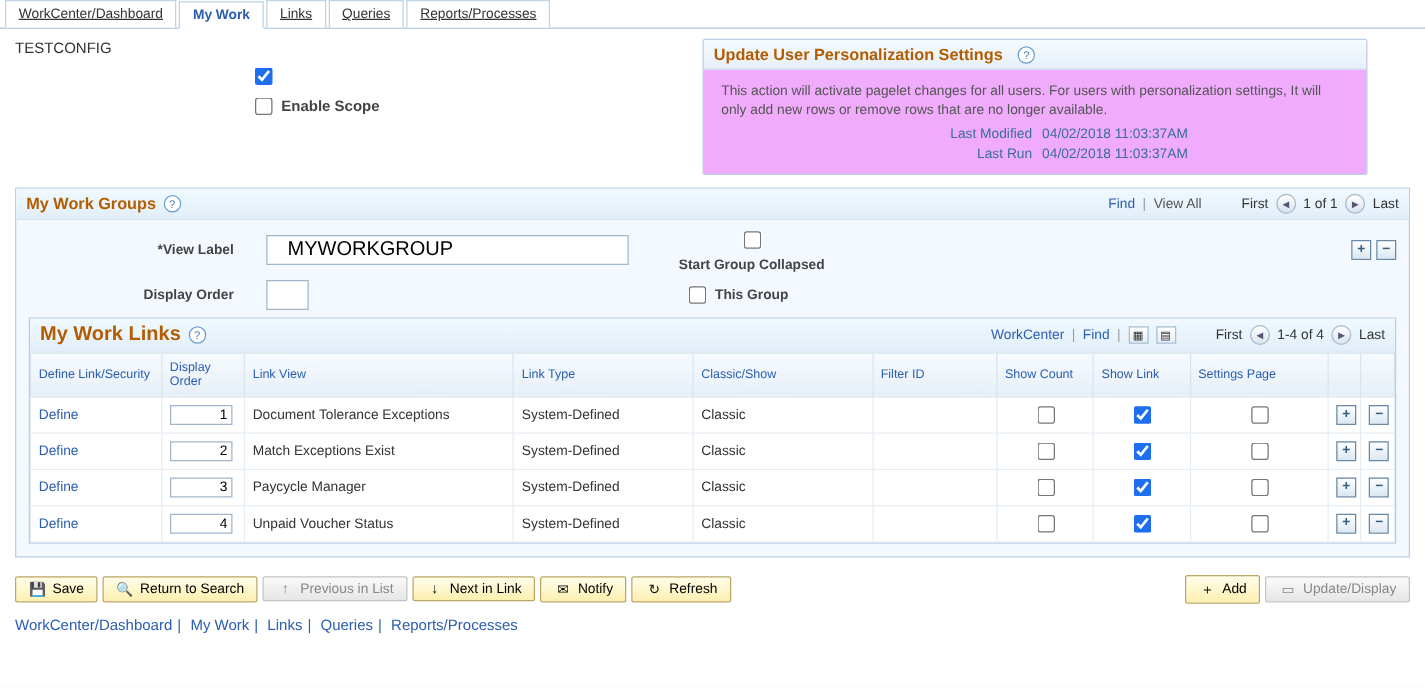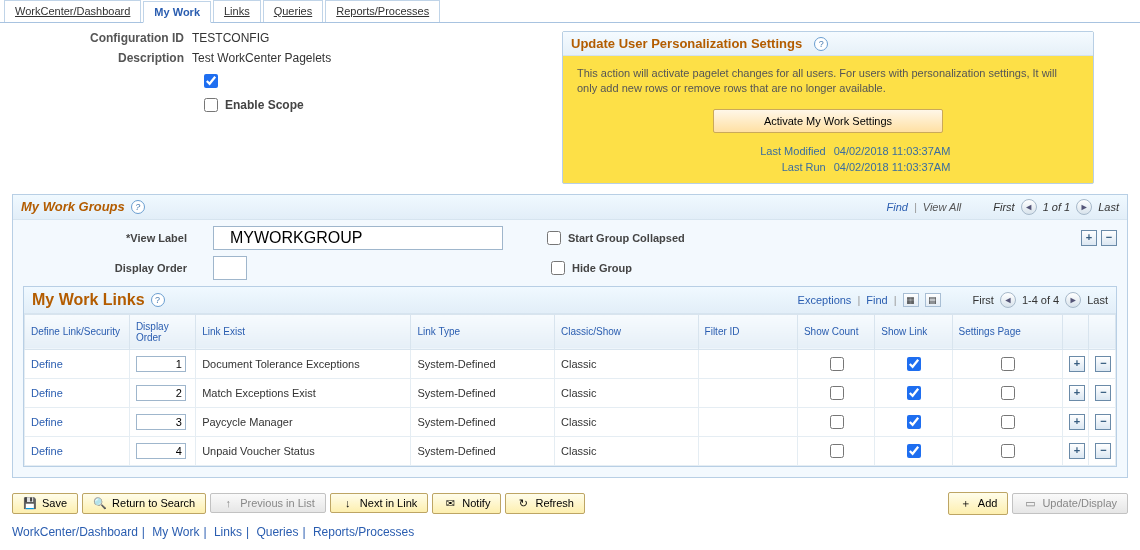--- a/index.html
+++ b/index.html
@@ -15,31 +15,31 @@
 .content-wrap { padding: 8px 12px; }
 
 .top-row { display: flex; gap: 30px; align-items: flex-start; margin-bottom: 10px; }
 
 .left-config { width: 520px; font-size: 12px; }
 .kvrow { display: flex; margin-bottom: 6px; align-items: center; }
 .kvlabel { width: 180px; text-align: right; padding-right: 8px; font-weight: bold; color: #555; }
 .cbrow { margin-left: 188px; margin-bottom: 4px; display: flex; align-items: center; gap: 4px; font-weight: bold; color: #444; }
 .cb { width: 14px; height: 14px; accent-color: #1e6ef0; }
 
-.settings-box { border: 1px solid #b8cfe5; border-radius: 2px; background: #fde047; width: 532px; }
+.settings-box { border: 1px solid #b8cfe5; border-radius: 2px; background: #f0abfc; width: 532px; }
 .settings-header { display:flex; align-items:center; gap:6px; background: linear-gradient(#f5fbff,#e6f0f8); padding: 4px 8px; border-bottom: 1px solid #d3e2ef; }
 .settings-title { color: #b35c00; font-weight: bold; font-size: 13px; }
 .settings-body { padding: 10px 14px; font-size: 11px; color: #555; }
 .act-btn { display: block; margin: 12px auto 12px auto; padding: 5px 50px; background: linear-gradient(#fff7e8,#ffe0a3); border: 1px solid #caa95a; cursor: pointer; font-size: 11px; border-radius: 2px; }
 .meta-row { display: flex; gap: 8px; margin-top: 4px; justify-content: center; align-items: center; }
 .meta-label { color: #3a6da0; width: 120px; text-align: right; }
 .meta-val { color: #3a6da0; }
 
 .groups-box { border: 1px solid #b8cfe5; background: #f3f9fe; margin-bottom: 8px; }
-.groups-head { display: flex; align-items: center; padding: 4px 8px; background: linear-gradient(#f0f9ff,#e2eef8); border-bottom: 1px solid #d6e4ef; font-style: italic; }
+.groups-head { display: flex; align-items: center; padding: 4px 8px; background: linear-gradient(#f0f9ff,#e2eef8); border-bottom: 1px solid #d6e4ef; }
 .gh-title { color: #b35c00; font-weight: bold; font-size: 13px; }
 .help-icon { display:inline-flex; align-items:center; justify-content:center; width:14px; height:14px; border-radius:50%; border:1px solid #6a9ed0; color:#4a7cb0; font-size:9px; margin-left:6px; background:#fff;}
 .spacer { flex: 1; }
 .gh-right { display: flex; align-items: center; gap: 6px; color: #333; font-size: 11px; }
 .nav-arrow { display:inline-flex; width:16px; height:16px; border-radius:50%; background:linear-gradient(#fff,#d8e3ec); border:1px solid #a7b9ca; align-items:center; justify-content:center; color:#557; font-size:9px; cursor:pointer;}
 
 .groups-body { padding: 6px 10px 10px 10px; }
 .g-form-row { display:flex; align-items:center; gap:20px; margin-bottom: 6px; }
 .glabel { width: 170px; text-align: right; font-weight: bold; color: #444; padding-right: 6px; }
 .ginput { border:1px solid #9fb6cc; padding:2px 16px; font-size:16px; }
@@ -76,44 +76,38 @@
   <div class="tab"><span>Links</span></div>
   <div class="tab"><span>Queries</span></div>
   <div class="tab"><span>Reports/Processes</span></div>
 </div>
 
 <div class="content-wrap">
 
 <div class="top-row">
   <div class="left-config">
     <div class="kvrow">
-      <span class="kvlabel">Configuration ID</span>
       <span>TESTCONFIG</span>
-    </div>
-    <div class="kvrow">
-      <span class="kvlabel">Description</span>
-      <span>Test WorkCenter Pagelets</span>
     </div>
     <div class="cbrow">
       <input type="checkbox" class="cb" checked="" style="">
     </div>
     <div class="cbrow">
       <input type="checkbox" class="cb" style="">
       <span>Enable Scope</span>
     </div>
   </div>
 
   <div class="settings-box">
     <div class="settings-header">
       <span class="settings-title">Update User Personalization Settings</span>
       <span class="help-icon">?</span>
     </div>
     <div class="settings-body">
       <div style="line-height:1.4;">This action will activate pagelet changes for all users.  For users with personalization settings, It will only add new rows or remove rows that are no longer available.</div>
-      <button class="act-btn">Activate My Work Settings</button>
       <div class="meta-row">
         <span class="meta-label">Last Modified</span>
         <span class="meta-val">04/02/2018 11:03:37AM</span>
       </div>
       <div class="meta-row">
         <span class="meta-label">Last Run</span>
         <span class="meta-val">04/02/2018 11:03:37AM</span>
       </div>
     </div>
   </div>
@@ -133,44 +127,44 @@
       <span class="nav-arrow">◄</span>
       <span>1 of 1</span>
       <span class="nav-arrow">►</span>
       <span>Last</span>
     </span>
   </div>
   <div class="groups-body">
     <div class="g-form-row">
       <span class="glabel">*View Label</span>
       <input class="ginput" style="width: 290px;" value="MYWORKGROUP">
-      <div style="display:flex;align-items:center;gap:4px;margin-left:20px;">
+      <div style="display:flex;align-items:center;gap:4px;margin-left:20px;flex-direction:column;">
         <input type="checkbox" class="cb" style="">
         <span style="font-weight:bold;color:#444;">Start Group Collapsed</span>
       </div>
       <div class="g-top-icons">
         <span class="sq-btn">+</span>
         <span class="sq-btn">−</span>
       </div>
     </div>
     <div class="g-form-row">
       <span class="glabel">Display Order</span>
       <input class="ginput" style="width: 30px; text-align: right;" value="1">
       <div style="display:flex;align-items:center;gap:4px;margin-left:280px;">
         <input type="checkbox" class="cb" style="">
-        <span style="font-weight:bold;color:#444;">Hide Group</span>
+        <span style="font-weight:bold;color:#444;">This Group</span>
       </div>
     </div>
 
     <div class="links-box">
       <div class="links-head">
         <span class="lh-title">My Work Links</span>
         <span class="help-icon">?</span>
         <span class="lh-right">
-          <a>Exceptions</a>
+          <a>WorkCenter</a>
           <span class="sep">|</span>
           <a>Find</a>
           <span class="sep">|</span>
           <span class="small-icon">▦</span>
           <span class="small-icon">▤</span>
           <span style="width:20px;"></span>
           <span>First</span>
           <span class="nav-arrow">◄</span>
           <span>1-4 of 4</span>
           <span class="nav-arrow">►</span>
@@ -188,21 +182,21 @@
               <col style="width:70px">
               <col style="width:70px">
           <col style="width:100px">
               <col style="width:24px">
               <col style="width:24px">
         </colgroup>
         <thead>
               <tr id="links-header-row">
                 <th>Define Link/Security</th>
                 <th>Display Order</th>
-                <th>Link Exist</th>
+                <th>Link View</th>
                 <th>Link Type</th>
                 <th>Classic/Show</th>
                 <th>Filter ID</th>
                 <th>Show Count</th>
                 <th>Show Link</th>
                 <th>Settings Page</th>
                 <th></th>
                 <th></th>
               </tr>
             </thead>

